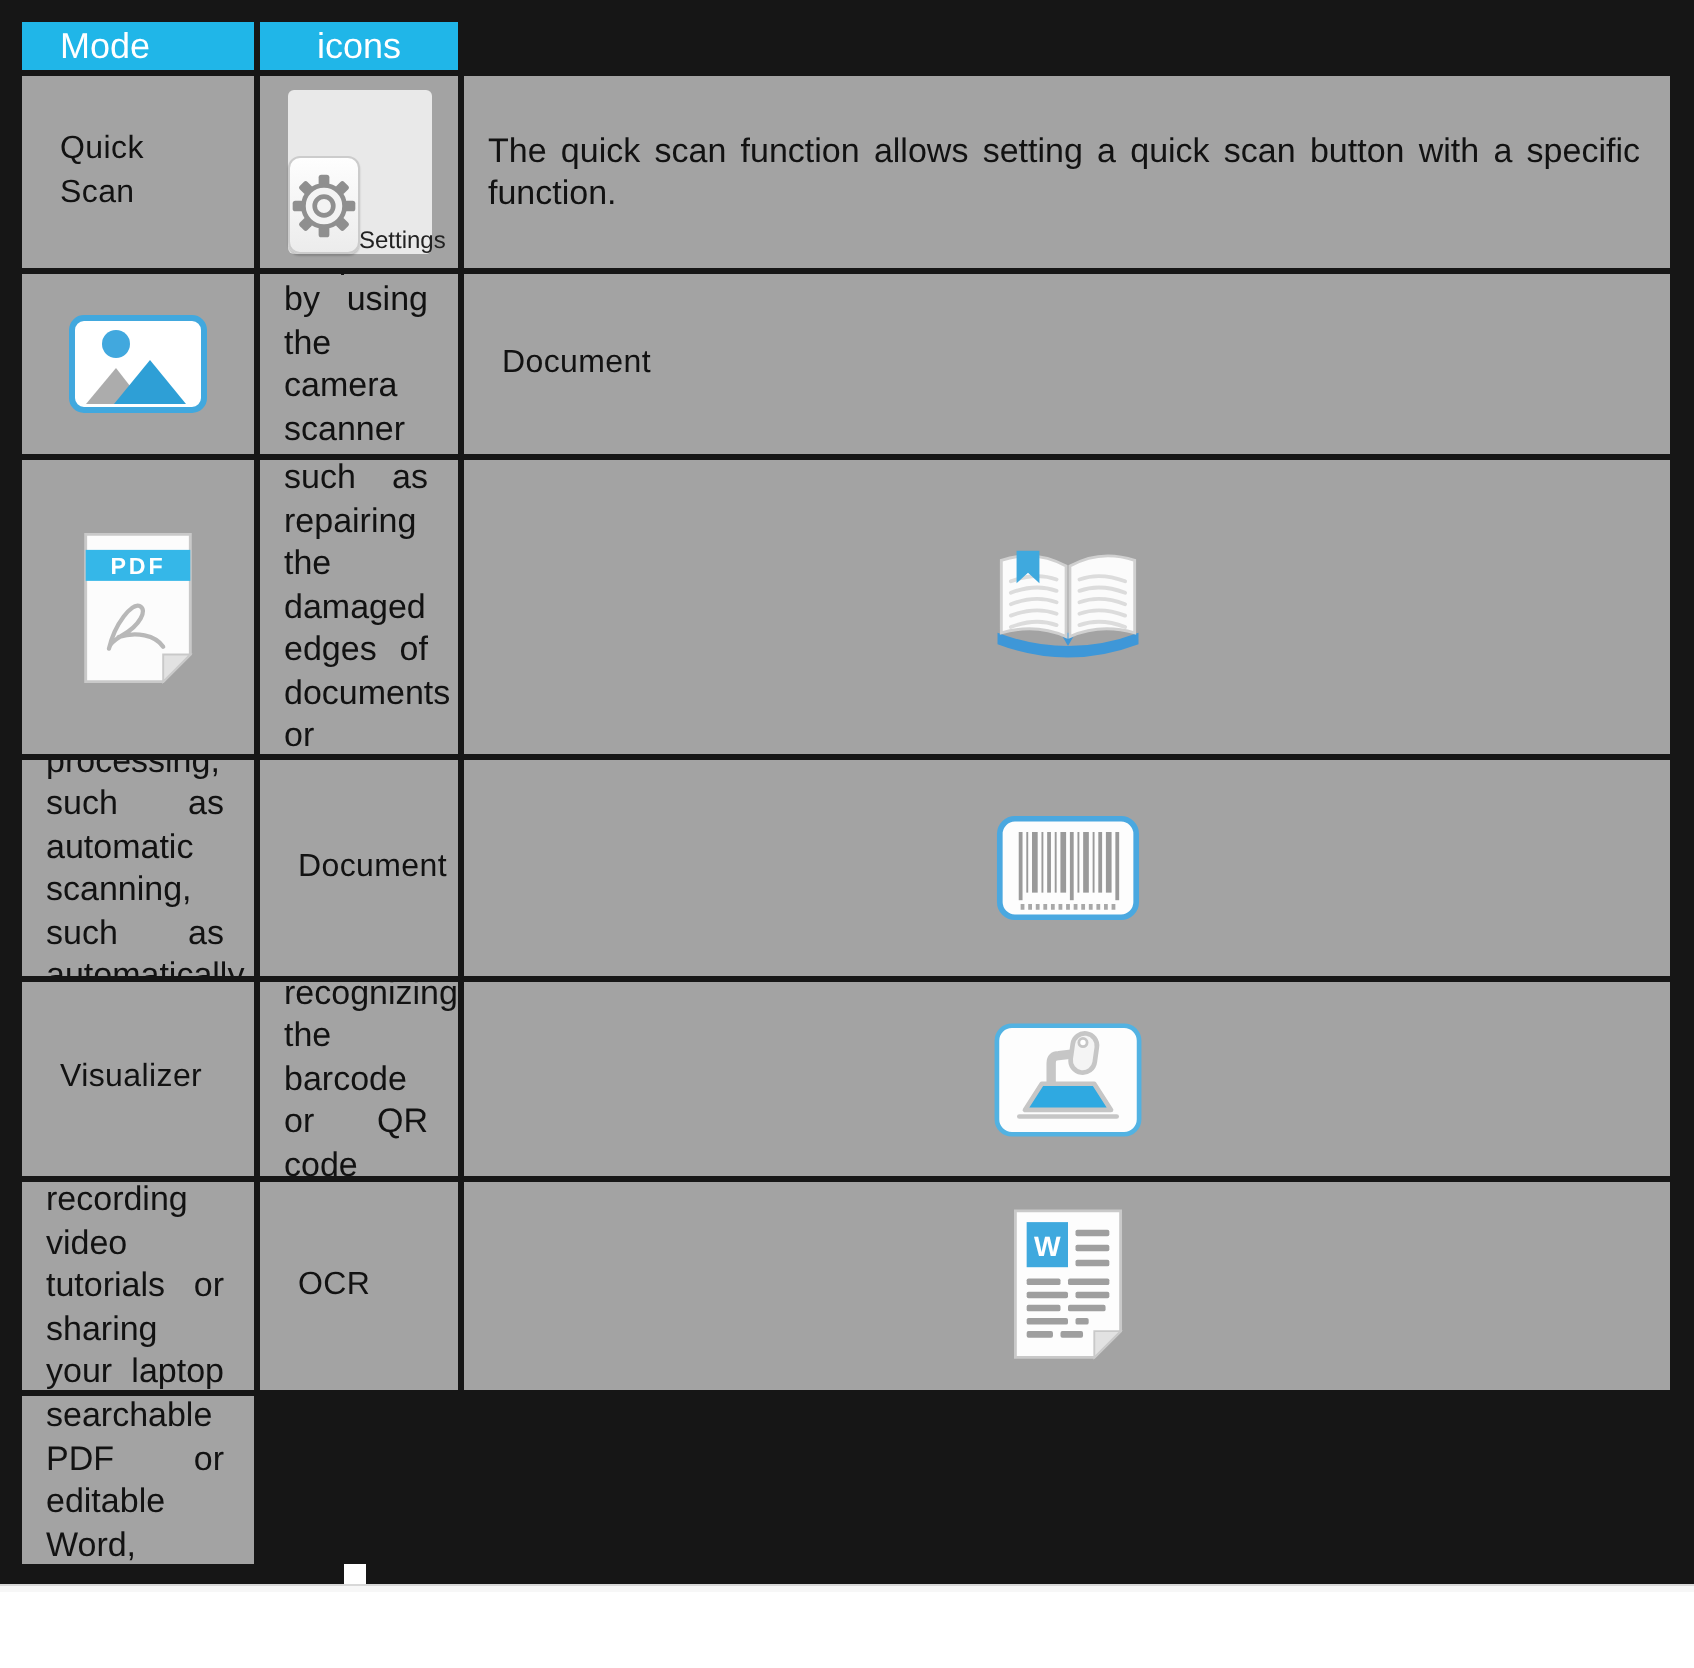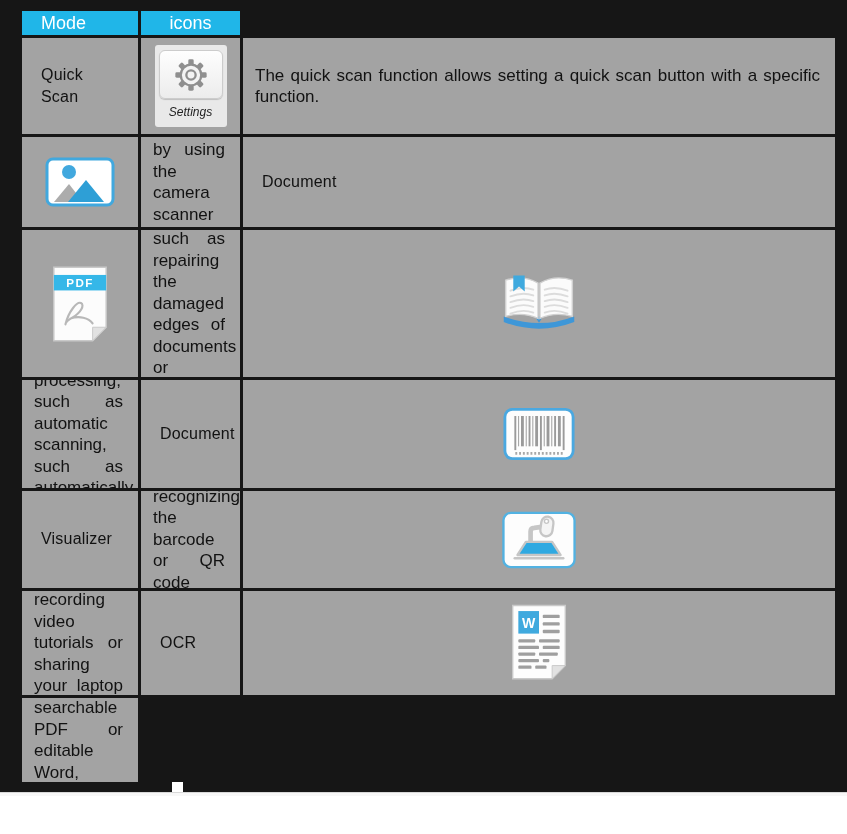--- a/index.html
+++ b/index.html
@@ -6,21 +6,21 @@
   body {
     width:847px; height:834px; overflow:hidden;
     font-family:"Liberation Sans", sans-serif;
     -webkit-font-smoothing:antialiased;
   }
   .scan-table {
     position:relative;
     width:847px; height:792px;
     background:#161616;
     box-sizing:border-box;
-    padding:11px 12px 10px 22px;
+    padding:11px 12px 10px 11px;
     display:grid;
     grid-template-columns:116px 99px 1fr;
     grid-template-rows:24px 96px 90px 147px 108px 97px 104px 1fr;
     gap:3px;
   }
   .cell { background:#a3a3a3; overflow:hidden; }
   .hdr {
     background:#20B6E8;
     color:#ffffff;
     font-size:18px;
@@ -41,23 +41,22 @@
   .desc-cell p {
     margin:0; font-size:17px; line-height:21.5px;
     color:#121212; text-align:justify; width:100%;
   }
   
   .settings-wrap {
     width:72px; height:82px;
     background:#e9e9e9;
     border-radius:3px;
     box-sizing:border-box;
-    display:flex; flex-direction:column; align-items:center;
+    display:flex; flex-direction:row; align-items:flex-end;
     padding-top:5px;
-    font-style:italic;
   }
   .settings-btn {
     width:62px; height:47px;
     background:linear-gradient(#fefefe,#ececec);
     border:1px solid #cccccc;
     border-radius:6px;
     box-shadow:0 1px 1px rgba(0,0,0,.18);
     display:flex; align-items:center; justify-content:center;
   }
   .settings-label { font-size:12px; color:#222222; margin-top:6px; }

